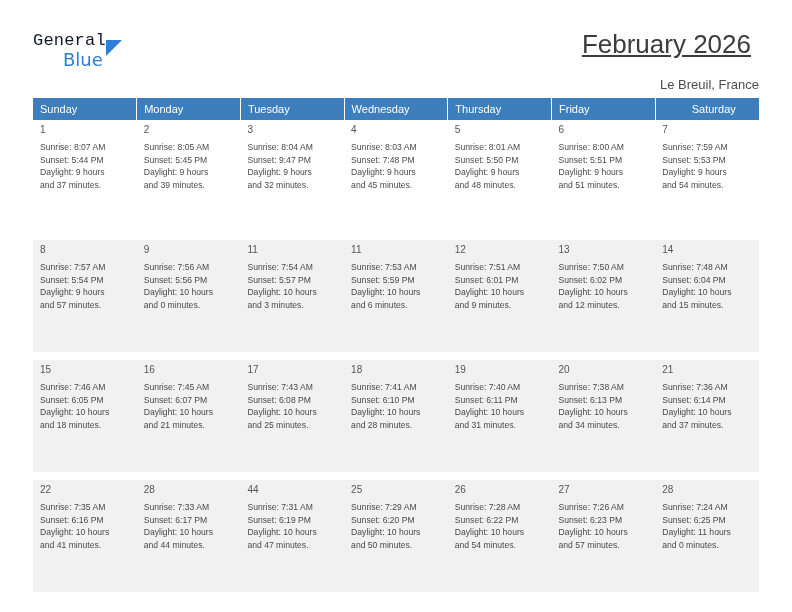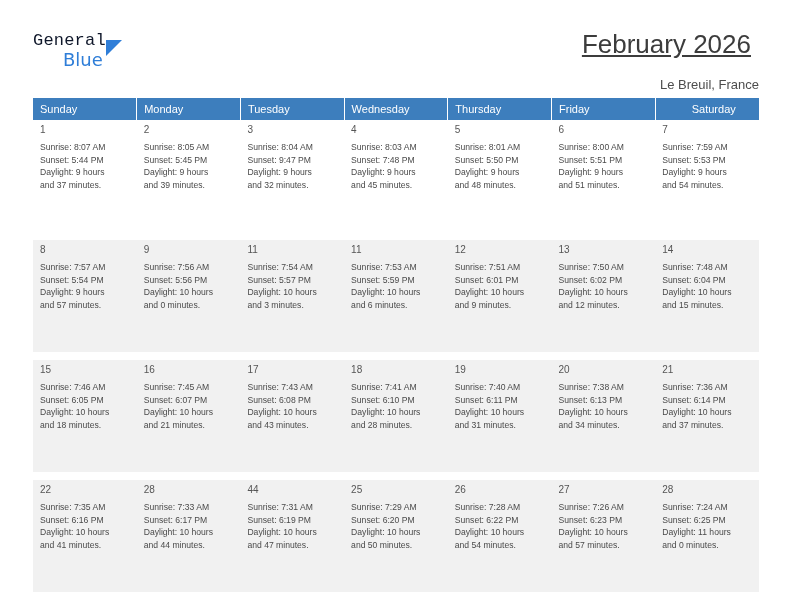--- a/index.html
+++ b/index.html
@@ -282,21 +282,21 @@
             <span class="info-line">Sunrise: 7:45 AM</span>
             <span class="info-line">Sunset: 6:07 PM</span>
             <span class="info-line">Daylight: 10 hours</span>
             <span class="info-line">and 21 minutes.</span>
           </td>
         <td>
             <span class="daynum">17</span>
             <span class="info-line">Sunrise: 7:43 AM</span>
             <span class="info-line">Sunset: 6:08 PM</span>
             <span class="info-line">Daylight: 10 hours</span>
-            <span class="info-line">and 43 minutes.</span>
+            <span class="info-line">and 25 minutes.</span>
           </td>
         <td>
             <span class="daynum">18</span>
             <span class="info-line">Sunrise: 7:41 AM</span>
             <span class="info-line">Sunset: 6:10 PM</span>
             <span class="info-line">Daylight: 10 hours</span>
             <span class="info-line">and 28 minutes.</span>
           </td>
         <td>
             <span class="daynum">19</span>

